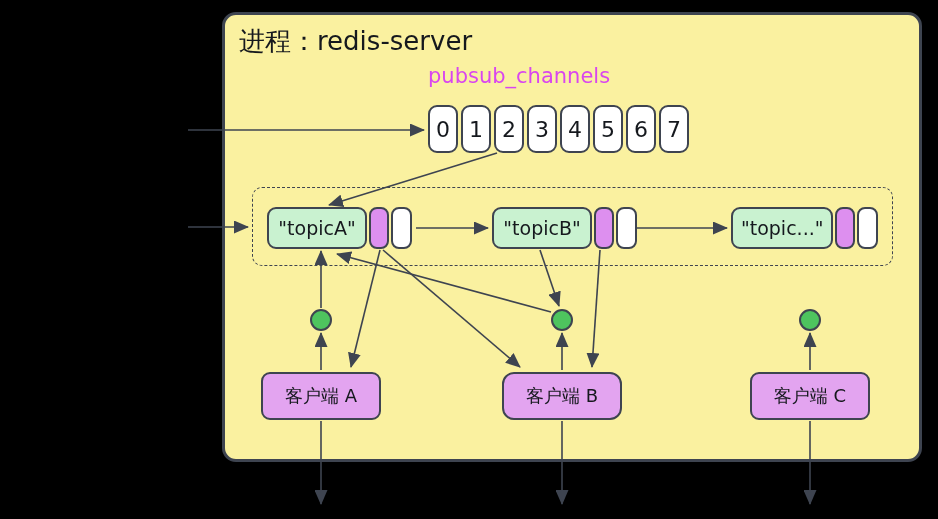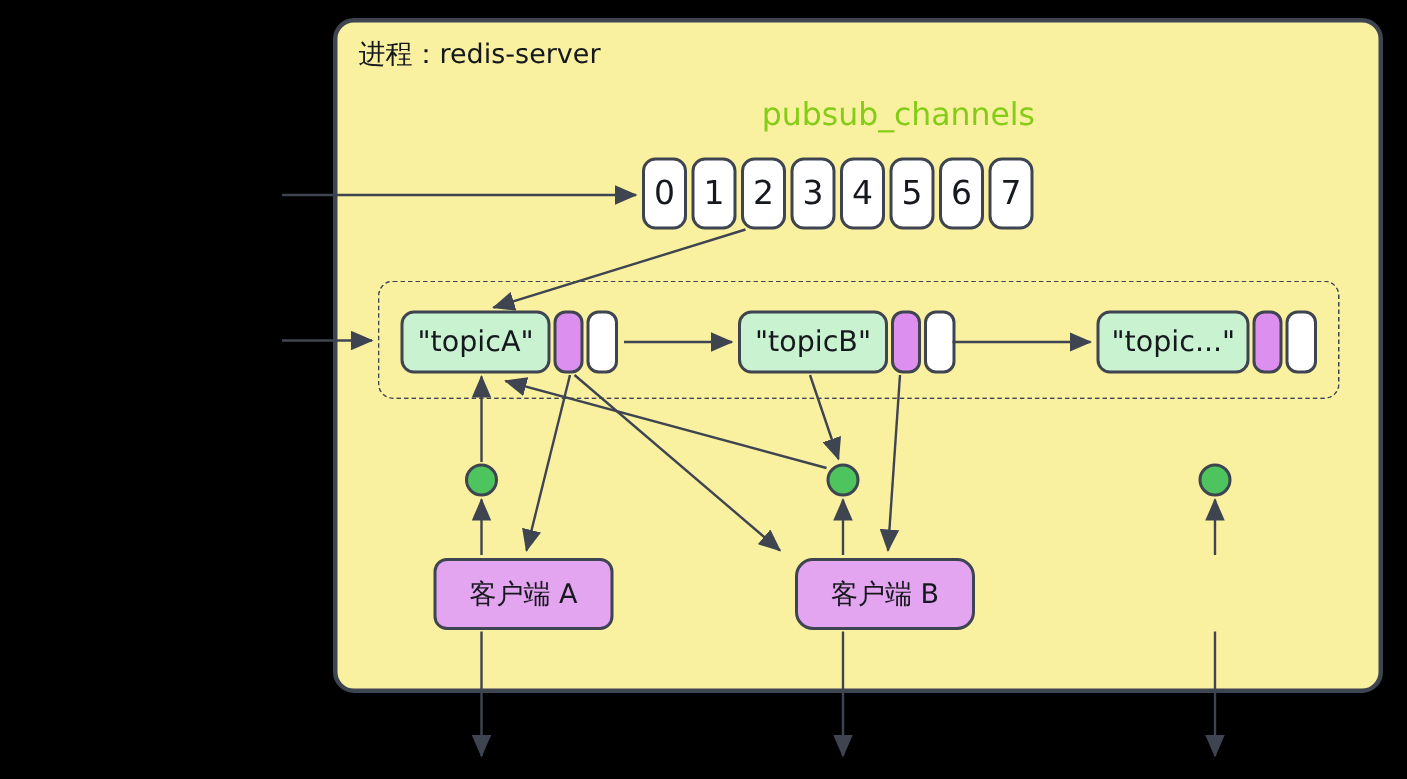--- a/index.html
+++ b/index.html
@@ -7,25 +7,25 @@
     position:relative; width:938px; height:519px; background:var(--canvas,#000);
     font-family:"DejaVu Sans","Liberation Sans",sans-serif; overflow:hidden;
     -webkit-font-smoothing:antialiased;
   }
   .process-box {
     position:absolute; left:222px; top:12px; width:700px; height:450px;
     background:var(--process-bg,#FAF1A0);
     border:3px solid var(--stroke,#3E4450); border-radius:14px; box-sizing:border-box;
   }
   .process-title {
-    position:absolute; left:239px; top:24px; font-size:18px; color:#15181D; white-space:nowrap;
+    position:absolute; left:239px; top:24px; font-size:26px; color:#15181D; white-space:nowrap;
   }
   .hash-label {
-    position:absolute; left:428px; top:64px; width:262px; text-align:right;
-    font-size:21px; color:#84cc16;
+    position:absolute; left:428px; top:64px; width:262px; text-align:left;
+    font-size:21px; color:#d946ef;
   }
   .hash-row { position:absolute; left:428px; top:105px; display:flex; gap:3px; }
   .hash-cell {
     width:30px; height:48px; box-sizing:border-box;
     background:var(--next-bg,#FFF); border:2.5px solid var(--stroke,#3E4450); border-radius:9px;
     display:flex; align-items:center; justify-content:center;
     font-size:22px; color:#15181D;
   }
   .dashed-box {
     position:absolute; left:252px; top:187px; width:641px; height:79px; box-sizing:border-box;
@@ -43,21 +43,21 @@
     background:var(--pointer-bg,#DD8FEF); border:2.5px solid var(--stroke,#3E4450); border-radius:8px;
   }
   .channel-next {
     width:21px; height:42px; box-sizing:border-box;
     background:var(--next-bg,#FFF); border:2.5px solid var(--stroke,#3E4450); border-radius:8px;
   }
   .client-box {
     position:absolute; top:372px; width:120px; height:48px; box-sizing:border-box;
     background:var(--client-bg,#E3A4F0); border:2.5px solid var(--stroke,#3E4450); border-radius:9px;
     display:flex; align-items:center; justify-content:center;
-    font-size:18px; color:#15181D; white-space:nowrap;margin-left:28px;
+    font-size:18px; color:#15181D; white-space:nowrap;
   }
   .socket {
     position:absolute; width:22px; height:22px; box-sizing:border-box; border-radius:50%;
     background:var(--socket-bg,#4EC45E); border:2.5px solid var(--stroke,#3E4450);
   }
   .edges { position:absolute; left:0; top:0; pointer-events:none; }
   .edges line { stroke:var(--stroke,#3E4450); stroke-width:1.6; }
 </style>
 </head>
 <body>
@@ -100,20 +100,21 @@
     <div class="channel-ptr"></div>
     <div class="channel-next"></div>
   </div>
 
   <div class="socket" style="left:310px; top:309px;"></div>
   <div class="socket" style="left:551px; top:309px;"></div>
   <div class="socket" style="left:799px; top:309px;"></div>
 
   <div class="client-box" style="left:261px;">客户端 A</div>
   <div class="client-box" style="left:502px;border-radius:12px;">客户端 B</div>
+  <div class="client-box" style="left:750px;">客户端 C</div>
 
   <svg class="edges" width="938" height="519" viewBox="0 0 938 519">
     <defs>
       <marker id="ah" markerUnits="userSpaceOnUse" markerWidth="15" markerHeight="13" refX="14" refY="6.5" orient="auto">
         <path d="M0,0 L15,6.5 L0,13 Z" fill="#3E4450"></path>
       </marker>
     </defs>
   <line x1="188" y1="130" x2="424" y2="130" marker-end="url(#ah)"></line>
       <line x1="188" y1="227" x2="248" y2="227" marker-end="url(#ah)"></line>
       <line x1="497" y1="153" x2="329" y2="205" marker-end="url(#ah)"></line>

